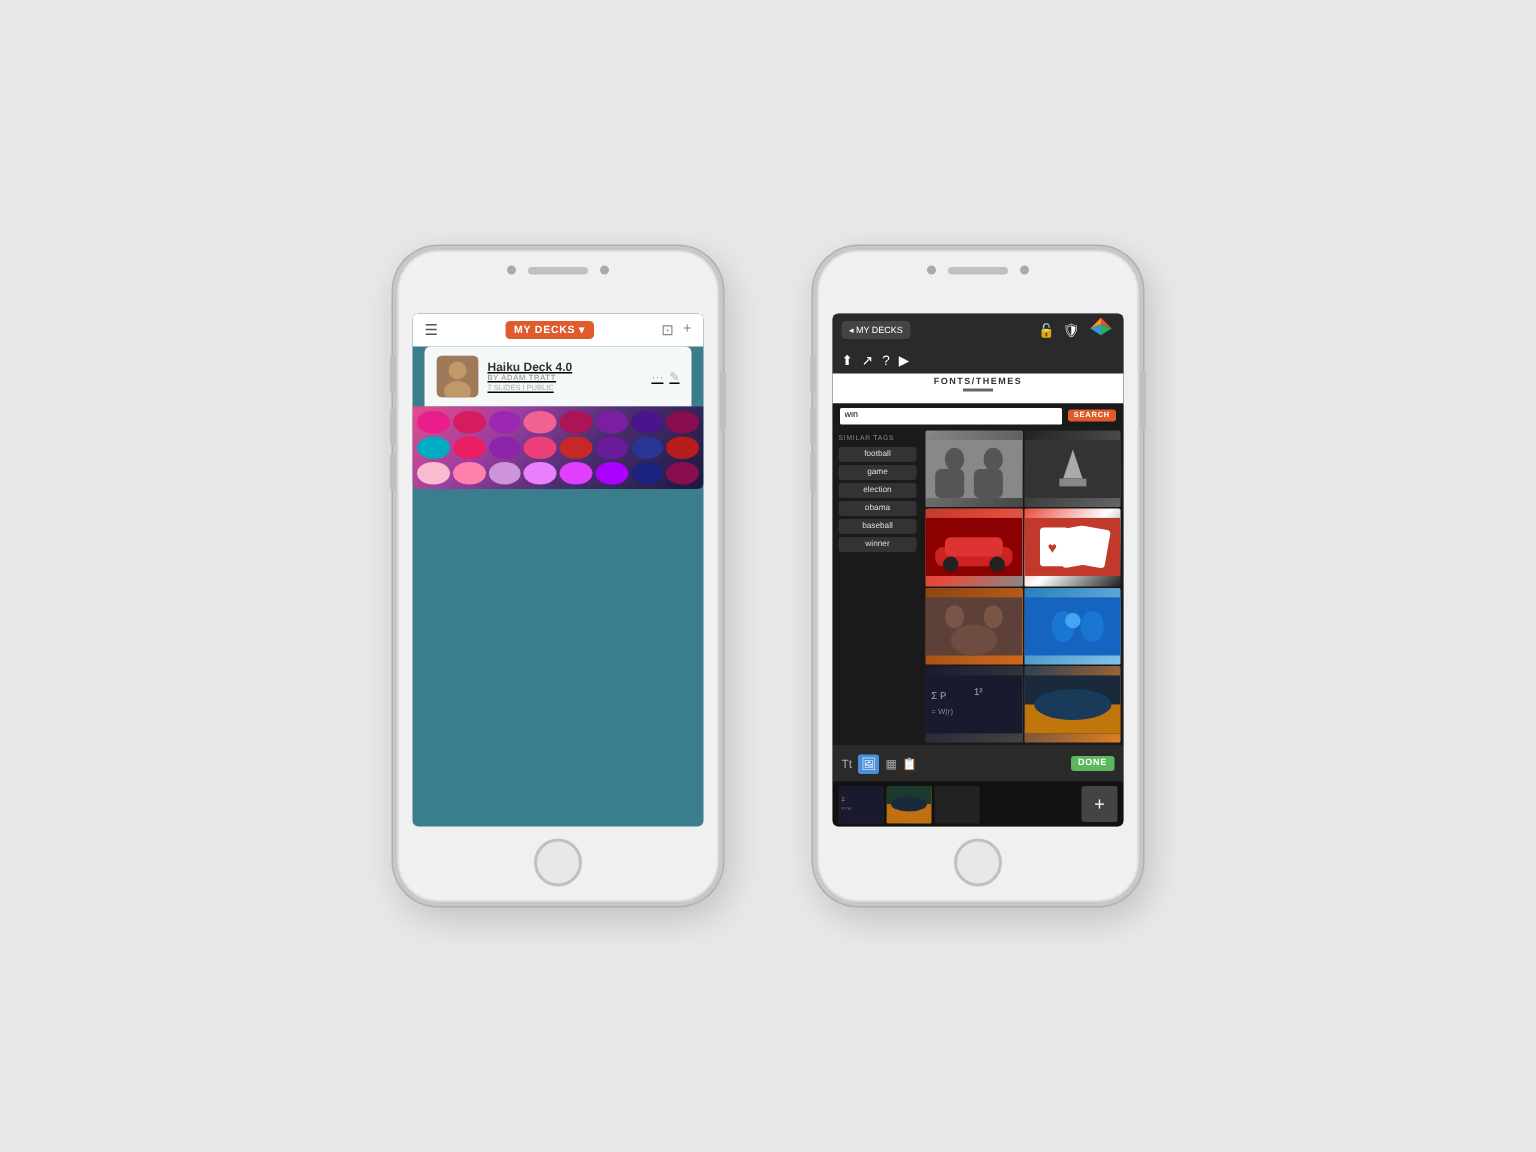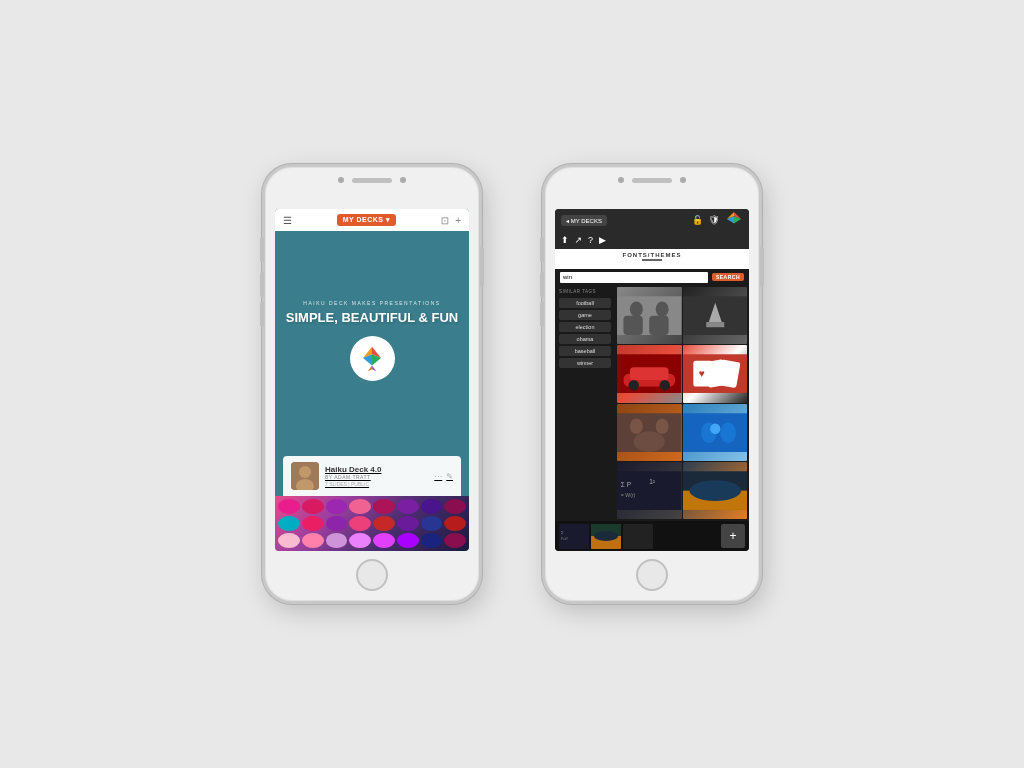--- a/index.html
+++ b/index.html
@@ -476,35 +476,20 @@
 
     <div class="p1-topbar">
       <span class="p1-menu-icon">☰</span>
       <div class="p1-my-decks-btn">MY DECKS ▾</div>
       <div class="p1-topbar-icons">
         <span>⊡</span>
         <span>+</span>
       </div>
     </div>
 
-    <div class="p1-hero">
-      <div class="p1-subtitle">HAIKU DECK MAKES PRESENTATIONS</div>
-      <div class="p1-title">SIMPLE, BEAUTIFUL &amp; FUN</div>
-      <div class="p1-logo-circle">
-        <svg class="origami-bird" viewBox="0 0 40 40">
-
-          <polygon points="20,5 32,20 20,15" fill="#e74c3c"></polygon>
-          <polygon points="20,5 8,20 20,15" fill="#f39c12"></polygon>
-          <polygon points="20,15 32,20 20,30" fill="#27ae60"></polygon>
-          <polygon points="20,15 8,20 20,30" fill="#3498db"></polygon>
-          <polygon points="20,30 26,38 20,35" fill="#9b59b6"></polygon>
-          <polygon points="20,30 14,38 20,35" fill="#e67e22"></polygon>
-        </svg>
-      </div>
-    </div>
 
     <div class="p1-card">
       <div class="p1-avatar">
         <div class="p1-avatar-img">
 
           <svg width="28" height="28" viewBox="0 0 28 28">
             <rect width="28" height="28" fill="#a0785a"></rect>
             <circle cx="14" cy="10" r="6" fill="#c0986a"></circle>
             <ellipse cx="14" cy="24" rx="9" ry="7" fill="#c0986a"></ellipse>
           </svg>
@@ -670,20 +655,29 @@
         <div class="p2-img-cell img-landscape">
           <svg width="100%" height="100%" viewBox="0 0 50 30">
             <rect width="50" height="30" fill="#1a2a3a"></rect>
             <rect x="0" y="15" width="50" height="15" fill="#c0760a"></rect>
             <ellipse cx="25" cy="15" rx="20" ry="8" fill="#1a3a5a"></ellipse>
           </svg>
         </div>
       </div>
     </div>
 
+    <div class="p2-bottom-toolbar">
+      <div class="p2-tool-icons">
+        <span class="p2-tool-icon">Tt</span>
+        <span class="p2-tool-icon active">🖼</span>
+        <span class="p2-tool-icon">▦</span>
+        <span class="p2-tool-icon">📋</span>
+      </div>
+      <div class="p2-done-btn">DONE</div>
+    </div>
 
     <div class="p2-filmstrip">
       <div class="p2-film-cell film-math">
         <svg width="30" height="25" viewBox="0 0 30 25">
           <rect width="30" height="25" fill="#1a1a2e"></rect>
           <text x="2" y="10" font-size="4" fill="#999">Σ</text>
           <text x="2" y="16" font-size="3" fill="#777">P=W</text>
         </svg>
       </div>
       <div class="p2-film-cell film-landscape">

